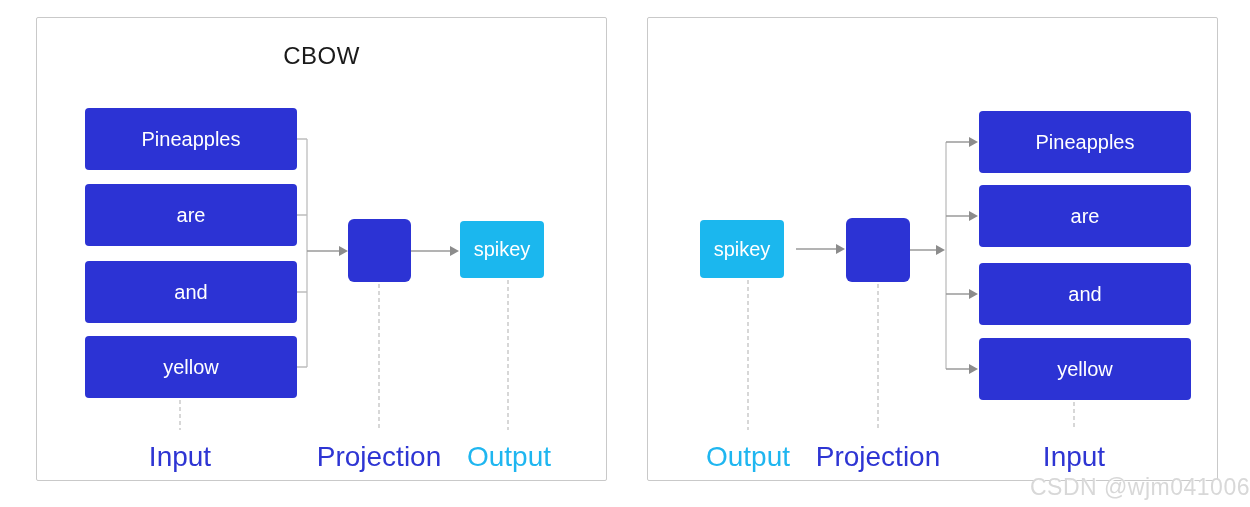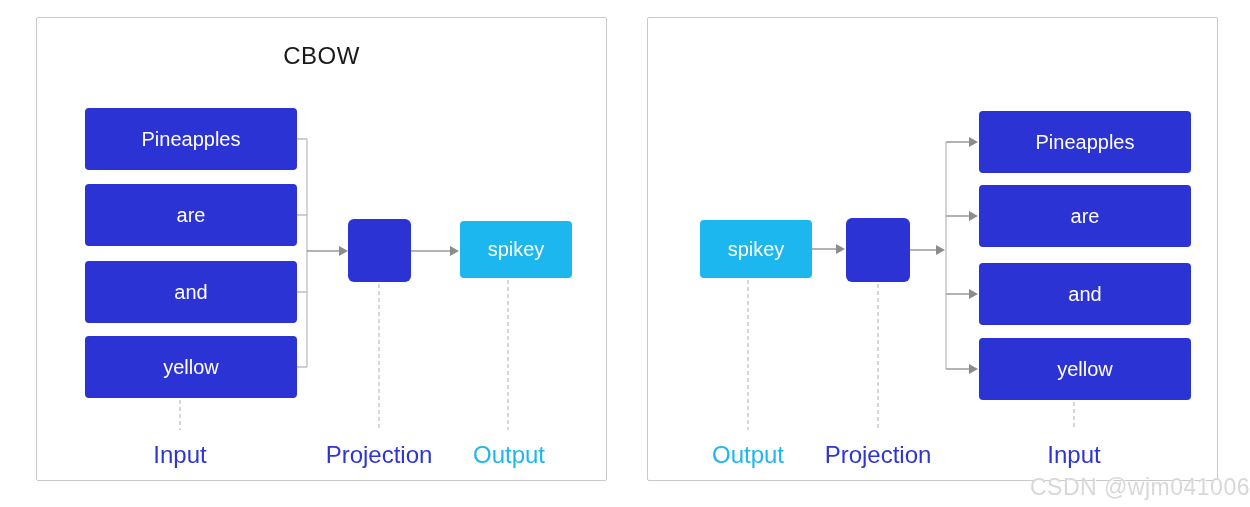--- a/index.html
+++ b/index.html
@@ -62,35 +62,35 @@
     color: #ffffff;
     font-size: 20px;
   }
   .proj-box {
     position: absolute;
     background: var(--box-blue, #2c33d4);
     border-radius: 6px;
   }
   .out-box {
     position: absolute;
-    width: 112px;
+    width: 84px;
     background: var(--box-cyan, #1bb7ee);
     border-radius: 4px;
     display: flex;
     align-items: center;
     justify-content: center;
     color: #ffffff;
     font-size: 20px;
     text-align: center;
   }
   .layer-label {
     position: absolute;
     top: 423px;
     transform: translateX(-50%);
-    font-size: 24px;
+    font-size: 28px;
     white-space: nowrap;
     color: var(--label-blue, #2e35d3);
   }
   .layer-label.cyan { color: var(--label-cyan, #1fb6f0); text-align: right; }
 
   #watermark {
     position: absolute;
     top: 474px;
     right: 0;
     font-size: 23px;

